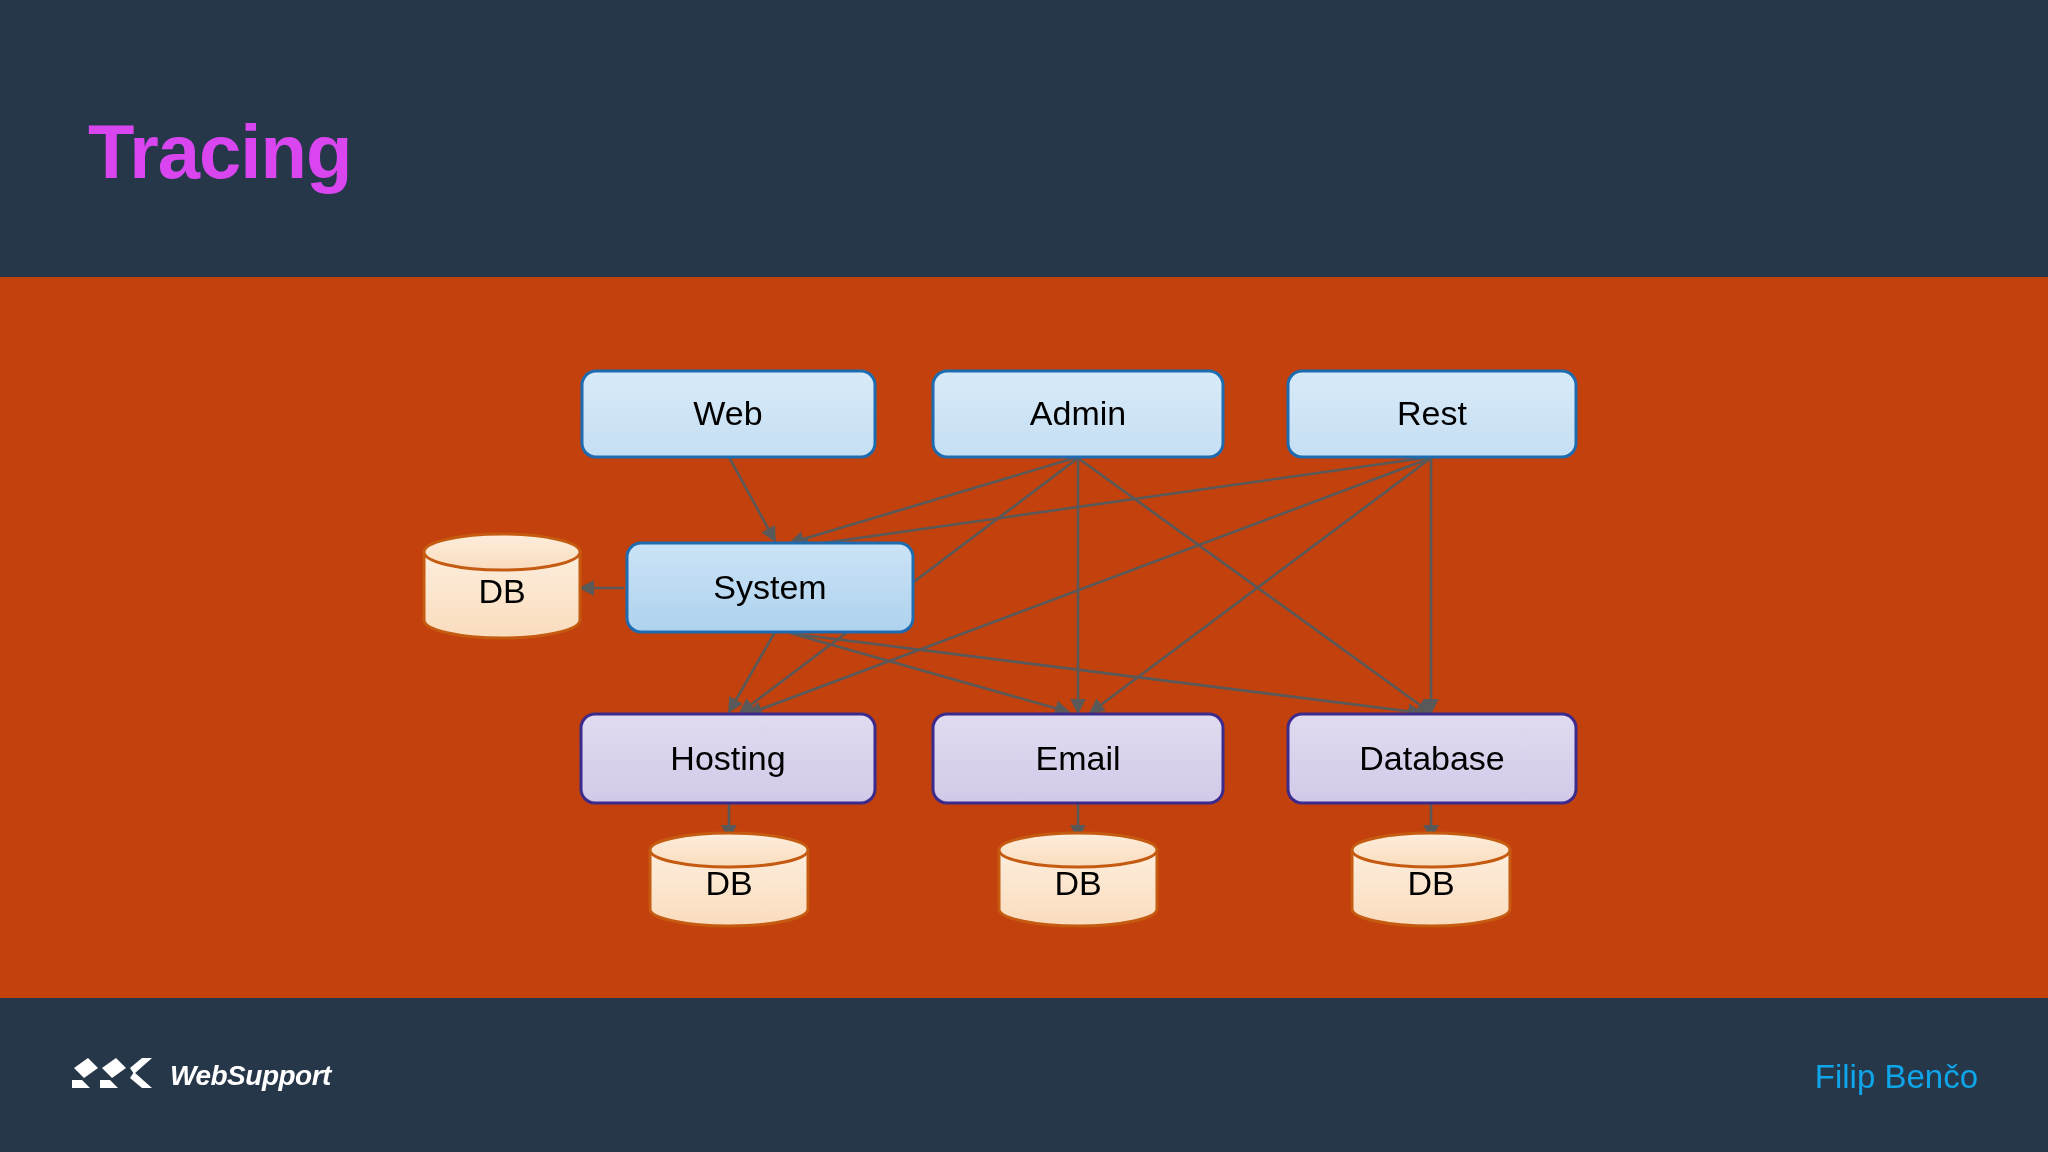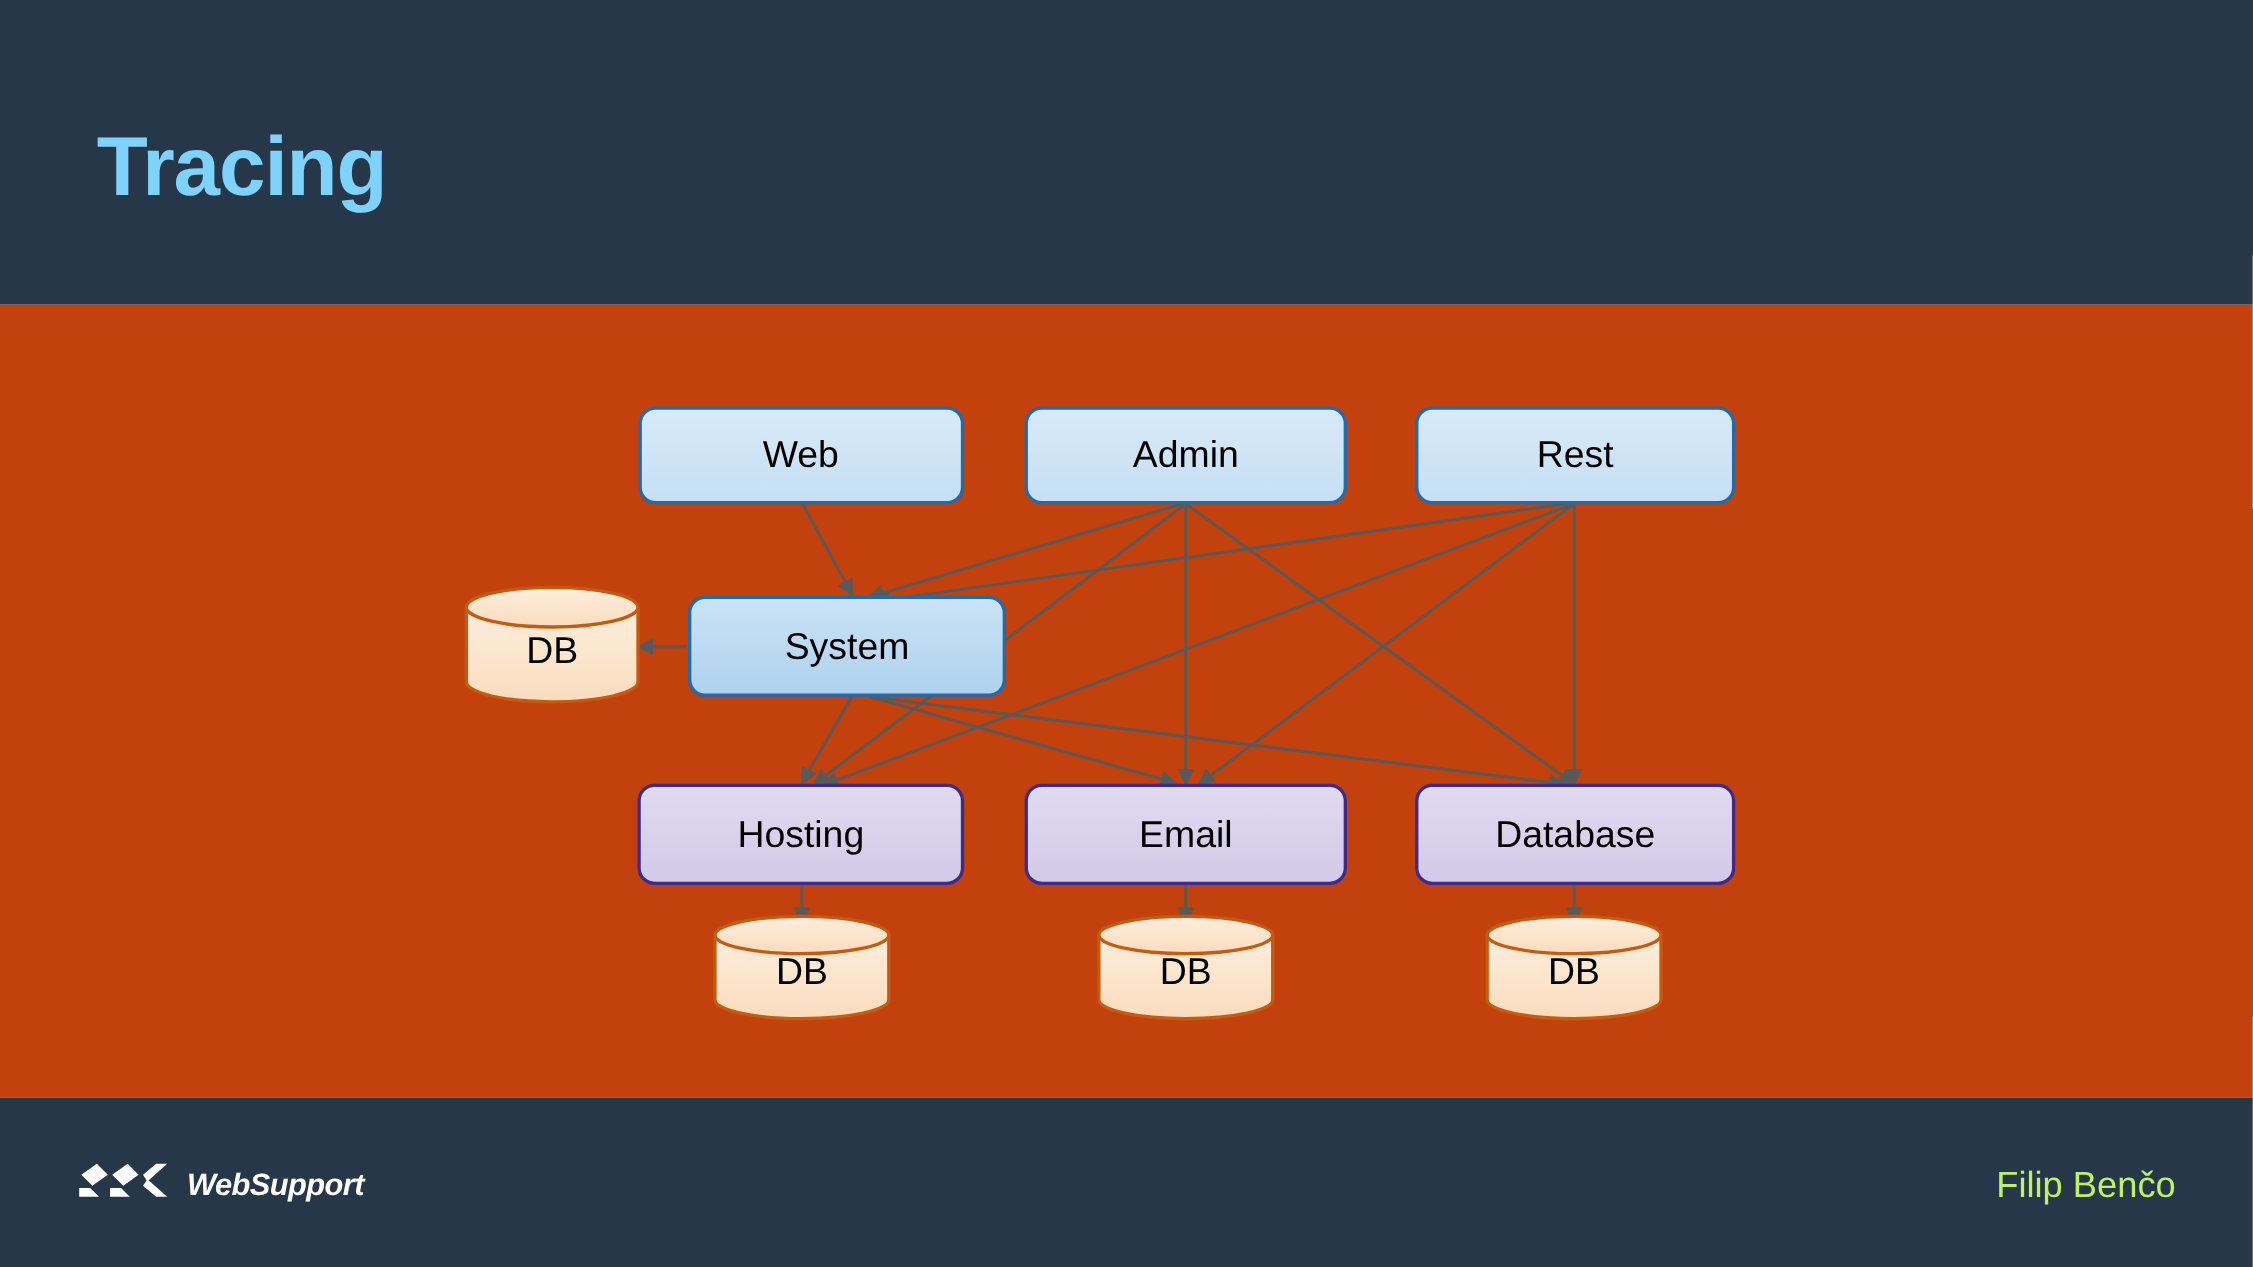--- a/index.html
+++ b/index.html
@@ -23,21 +23,21 @@
     width: 2048px;
     height: 277px;
     background: #26374a;
   }
   .slide-title {
     position: absolute;
     left: 88px;
     top: 114px;
     font-size: 76px;
     font-weight: bold;
-    color: #7dd3fc;
+    color: #d946ef;
     letter-spacing: -1px;
     line-height: 1;
   }
 
   
   .slide-content {
     position: absolute;
     left: 0;
     top: 277px;
     width: 2048px;
@@ -81,21 +81,21 @@
     font-style: italic;
     color: #ffffff;
     letter-spacing: -0.5px;
     line-height: 1;
   }
   .presenter {
     position: absolute;
     right: 70px;
     top: 62px;
     font-size: 33px;
-    color: #bef264;
+    color: #0ea5e9;
     line-height: 1;
   }
 
   
   text.node-label {
     font-family: "Liberation Sans", sans-serif;
     font-size: 34px;
     fill: #000000;
     text-anchor: middle;
     dominant-baseline: middle;

